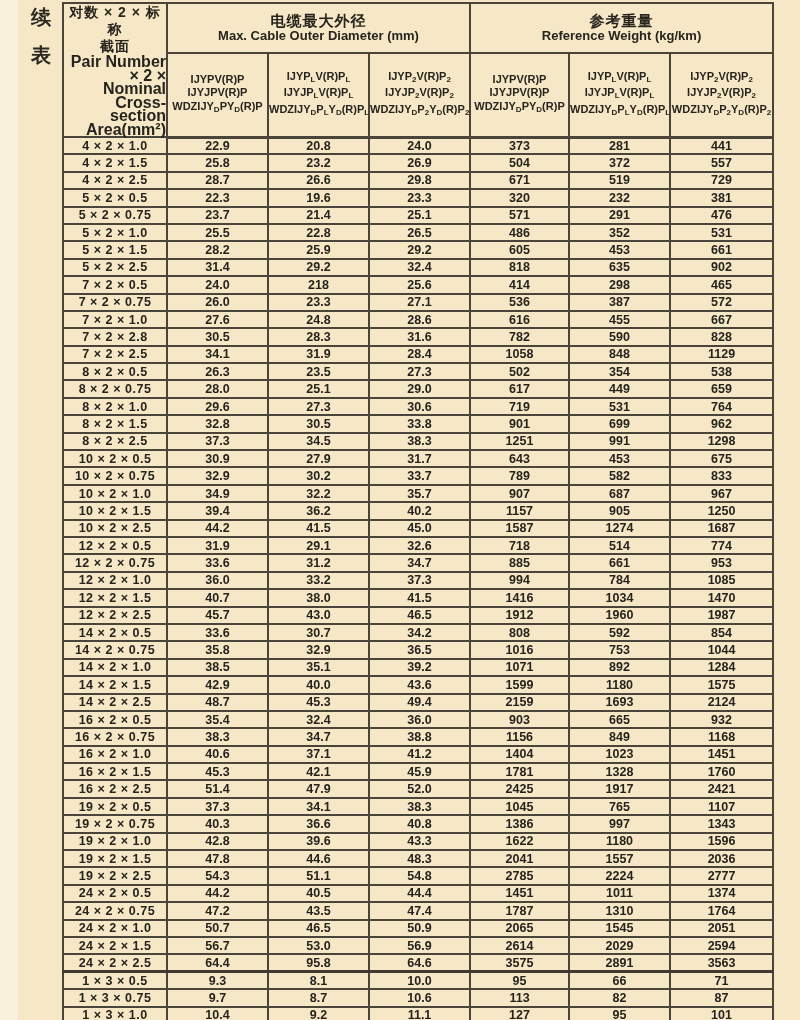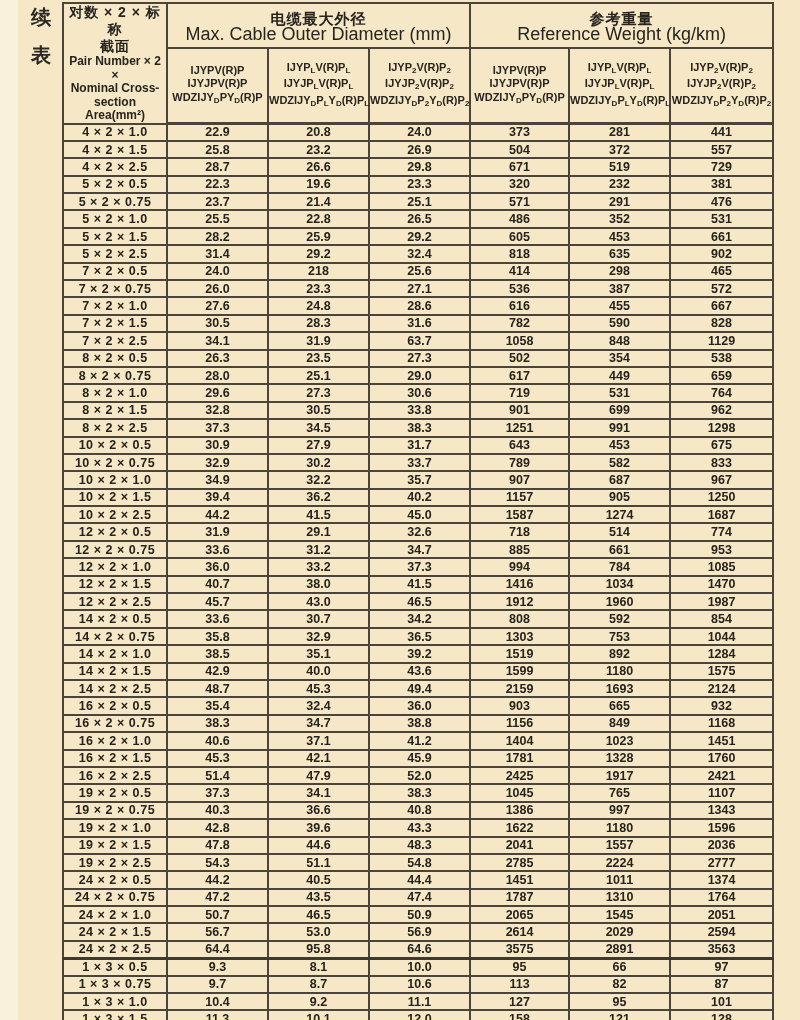--- a/index.html
+++ b/index.html
@@ -23,24 +23,24 @@
   table.spec {
     position: absolute; left: 62px; top: 2px; width: 710px;
     border-collapse: collapse; table-layout: fixed;
     border: 2.5px solid #4a443a;
   }
   th, td { border: 2px solid #4a443a; text-align: center; vertical-align: middle; }
   thead tr.titles { height: 32px; }
   thead tr.types  { height: 54px; }
   thead tr.types th { border-bottom: 3px solid #4a443a; }
   .zh-title { font-size: 15px; font-weight: bold; line-height: 17px; letter-spacing: 1px; }
-  .en-title { font-size: 18px; font-weight: normal; line-height: 14px; }
+  .en-title { font-size: 13px; font-weight: bold; line-height: 14px; }
   .rowhead { font-weight: bold; margin-top: 20px; }
   .rowhead .zh { font-size: 14px; line-height: 17px; letter-spacing: 1px; }
-  .rowhead .en { font-size: 12px; line-height: 13.5px; }
+  .rowhead .en { font-size: 16px; line-height: 13.5px; text-align: right; }
   .type-cell { font-size: 11px; font-weight: bold; line-height: 13.5px; padding: 2px 0; }
   .type-cell sub, .type-line sub { font-size: 8px; vertical-align: -2px; }
   tbody tr { height: 17.4px; }
   tbody td {
     font-size: 12.5px; font-weight: bold; padding: 0;
     white-space: nowrap; color: #26231c;
   }
   tbody td.lbl { letter-spacing: 0.5px; }
   tbody tr.section-break td { border-top: 3.5px solid #3f3a30; }
 </style>
@@ -210,33 +210,33 @@
         <tr>
           <td class="lbl">7 × 2 × 1.0</td>
           <td>27.6</td>
           <td>24.8</td>
           <td>28.6</td>
           <td>616</td>
           <td>455</td>
           <td>667</td>
         </tr>
         <tr>
-          <td class="lbl">7 × 2 × 1.5</td>
+          <td class="lbl">7 × 2 × 2.8</td>
           <td>30.5</td>
           <td>28.3</td>
           <td>31.6</td>
           <td>782</td>
           <td>590</td>
           <td>828</td>
         </tr>
         <tr>
           <td class="lbl">7 × 2 × 2.5</td>
           <td>34.1</td>
           <td>31.9</td>
-          <td>63.7</td>
+          <td>28.4</td>
           <td>1058</td>
           <td>848</td>
           <td>1129</td>
         </tr>
         <tr>
           <td class="lbl">8 × 2 × 0.5</td>
           <td>26.3</td>
           <td>23.5</td>
           <td>27.3</td>
           <td>502</td>
@@ -376,30 +376,30 @@
           <td>34.2</td>
           <td>808</td>
           <td>592</td>
           <td>854</td>
         </tr>
         <tr>
           <td class="lbl">14 × 2 × 0.75</td>
           <td>35.8</td>
           <td>32.9</td>
           <td>36.5</td>
-          <td>1303</td>
+          <td>1016</td>
           <td>753</td>
           <td>1044</td>
         </tr>
         <tr>
           <td class="lbl">14 × 2 × 1.0</td>
           <td>38.5</td>
           <td>35.1</td>
           <td>39.2</td>
-          <td>1519</td>
+          <td>1071</td>
           <td>892</td>
           <td>1284</td>
         </tr>
         <tr>
           <td class="lbl">14 × 2 × 1.5</td>
           <td>42.9</td>
           <td>40.0</td>
           <td>43.6</td>
           <td>1599</td>
           <td>1180</td>
@@ -549,21 +549,21 @@
           <td>2891</td>
           <td>3563</td>
         </tr>
         <tr class="section-break">
           <td class="lbl">1 × 3 × 0.5</td>
           <td>9.3</td>
           <td>8.1</td>
           <td>10.0</td>
           <td>95</td>
           <td>66</td>
-          <td>97</td>
+          <td>71</td>
         </tr>
         <tr>
           <td class="lbl">1 × 3 × 0.75</td>
           <td>9.7</td>
           <td>8.7</td>
           <td>10.6</td>
           <td>113</td>
           <td>82</td>
           <td>87</td>
         </tr>

